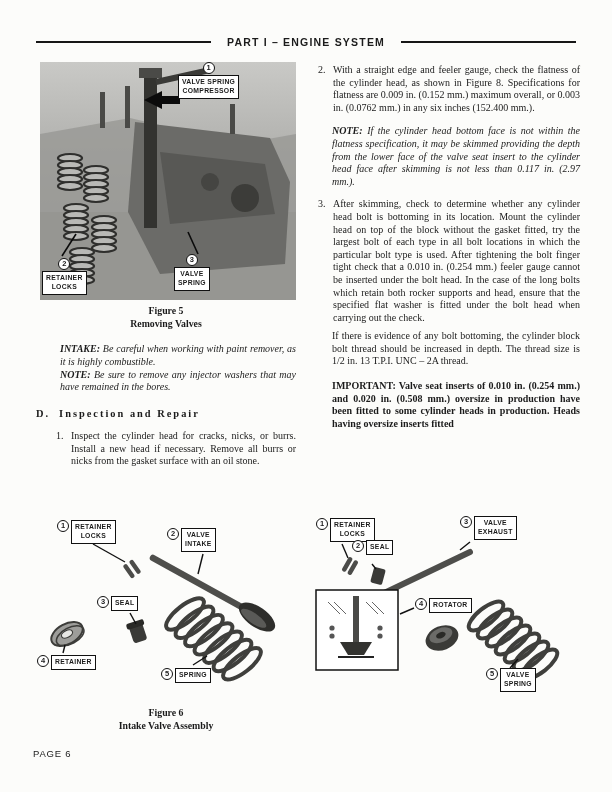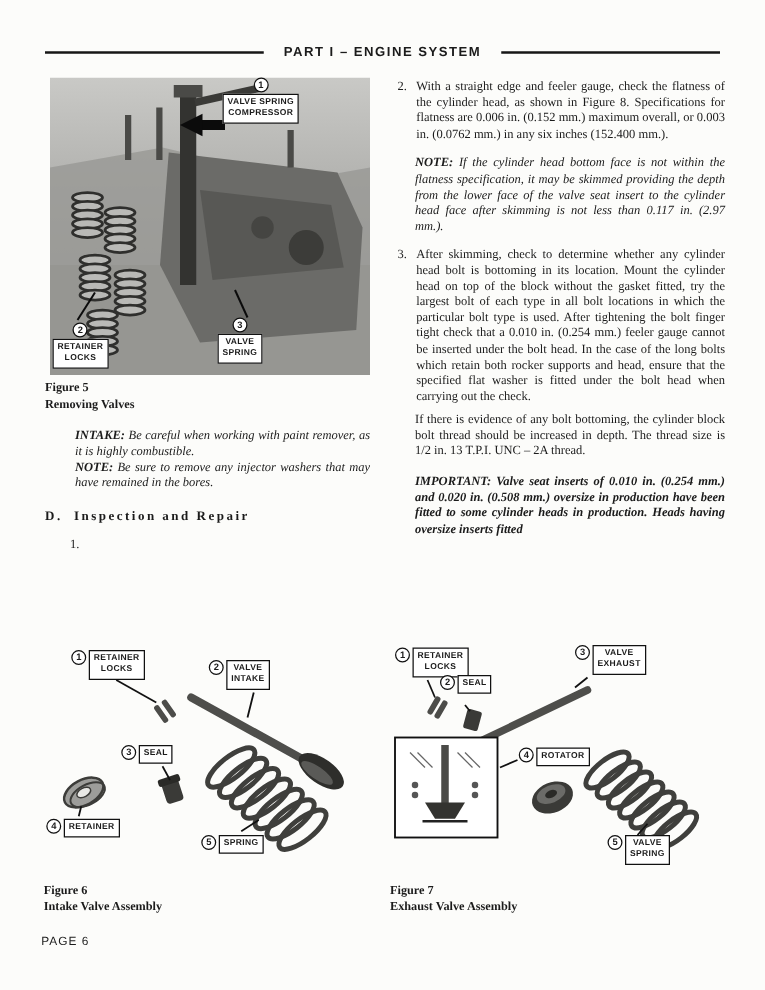--- a/index.html
+++ b/index.html
@@ -14,30 +14,30 @@
   .hdr { position:absolute; top:36px; left:36px; right:36px; display:flex; align-items:center; gap:16px; }
   .hdr .rule { flex:1; border-top:2.6px solid #161616; }
   .hdr .title {
     font-family:"Liberation Sans", sans-serif; font-weight:bold;
     font-size:10.5px; letter-spacing:1.2px; white-space:nowrap;
   }
   
   .flow { position:absolute; font-size:10px; line-height:1.26; text-align:justify; }
   .left-flow  { left:36px;  top:304px; width:260px; }
   .right-flow { left:318px; top:64px;  width:262px; }
-  .figcap { text-align:left; font-weight:bold; font-size:9.8px; line-height:1.35; }
+  .figcap { text-align:center; font-weight:bold; font-size:9.8px; line-height:1.35; }
   .ital { font-style:italic; }
   .blab { font-weight:bold; }
   .para-ind { margin-left:24px; width:236px; }
   .para-ind-r { margin-left:14px; margin-top:11px; }
   .sec-head { margin-top:13px; font-weight:bold; font-size:10.4px; letter-spacing:2px; display:flex; gap:9px; }
   .numitem { position:relative; padding-left:15px; margin-top:10px; margin-left:0; }
   .numitem .n { position:absolute; left:0; top:0; }
   .numitem.lft { margin-left:20px; width:240px; }
-  .important { font-weight:bold; font-style:italic; }
+  .important { font-weight:bold; }
   
   .fig { position:absolute; }
   .fig5 { left:40px; top:62px; width:256px; height:238px; }
   .fig6 { left:35px; top:512px; width:262px; height:192px; }
   .fig7 { left:312px; top:512px; width:268px; height:192px; }
   .fig svg { position:absolute; left:0; top:0; width:100%; height:100%; }
   .cap6 { position:absolute; left:35px;  top:706px; width:262px; }
   .cap7 { position:absolute; left:312px; top:706px; width:268px; }
   .cap5wrap { margin-top:0; }
   
@@ -134,27 +134,28 @@
       <div>Removing Valves</div>
     </div>
     <p class="para-ind ital" style="margin-top:13px;"><span class="blab">INTAKE:</span><span> Be careful when working with paint remover, as it is highly combustible.</span></p>
     <p class="para-ind ital"><span class="blab">NOTE:</span><span> Be sure to remove any injector washers that may have remained in the bores.</span></p>
     <div class="sec-head">
       <span>D.</span>
       <span>Inspection and Repair</span>
     </div>
     <div class="numitem lft">
       <span class="n">1.</span>
+      <span>Inspect the cylinder head for cracks, nicks, or burrs. Install a new head if necessary. Remove all burrs or nicks from the gasket surface with an oil stone.</span>
     </div>
   </div>
 
   <div class="flow right-flow">
     <div class="numitem" style="margin-top:0;">
       <span class="n">2.</span>
-      <span>With a straight edge and feeler gauge, check the flatness of the cylinder head, as shown in Figure 8. Specifications for flatness are 0.006 in. (0.152 mm.) maximum overall, or 0.003 in. (0.0762 mm.) in any six inches (152.400 mm.).</span>
+      <span>With a straight edge and feeler gauge, check the flatness of the cylinder head, as shown in Figure 8. Specifications for flatness are 0.009 in. (0.152 mm.) maximum overall, or 0.003 in. (0.0762 mm.) in any six inches (152.400 mm.).</span>
     </div>
     <p class="para-ind-r ital"><span class="blab">NOTE:</span><span> If the cylinder head bottom face is not within the flatness specification, it may be skimmed providing the depth from the lower face of the valve seat insert to the cylinder head face after skimming is not less than 0.117 in. (2.97 mm.).</span></p>
     <div class="numitem">
       <span class="n">3.</span>
       <span>After skimming, check to determine whether any cylinder head bolt is bottoming in its location. Mount the cylinder head on top of the block without the gasket fitted, try the largest bolt of each type in all bolt locations in which the particular bolt type is used. After tightening the bolt finger tight check that a 0.010 in. (0.254 mm.) feeler gauge cannot be inserted under the bolt head. In the case of the long bolts which retain both rocker supports and head, ensure that the specified flat washer is fitted under the bolt head when carrying out the check.</span>
     </div>
     <p class="para-ind-r" style="margin-top:6px;">If there is evidence of any bolt bottoming, the cylinder block bolt thread should be increased in depth. The thread size is 1/2 in. 13 T.P.I. UNC – 2A thread.</p>
     <p class="para-ind-r important" style="margin-top:12px;"><span>IMPORTANT:</span><span> Valve seat inserts of 0.010 in. (0.254 mm.) and 0.020 in. (0.508 mm.) oversize in production have been fitted to some cylinder heads in production. Heads having oversize inserts fitted</span></p>
   </div>
 
@@ -309,20 +310,16 @@
       <span class="cnum">5</span>
       <span class="cbox">VALVE
 SPRING</span>
     </div>
   </div>
 
   <div class="figcap cap6">
     <div>Figure 6</div>
     <div>Intake Valve Assembly</div>
   </div>
-  <div class="figcap cap7">
-    <div>Figure 7</div>
-    <div>Exhaust Valve Assembly</div>
-  </div>
 
   <div class="footer">PAGE 6</div>
 
 </div>
 
 </body></html>

